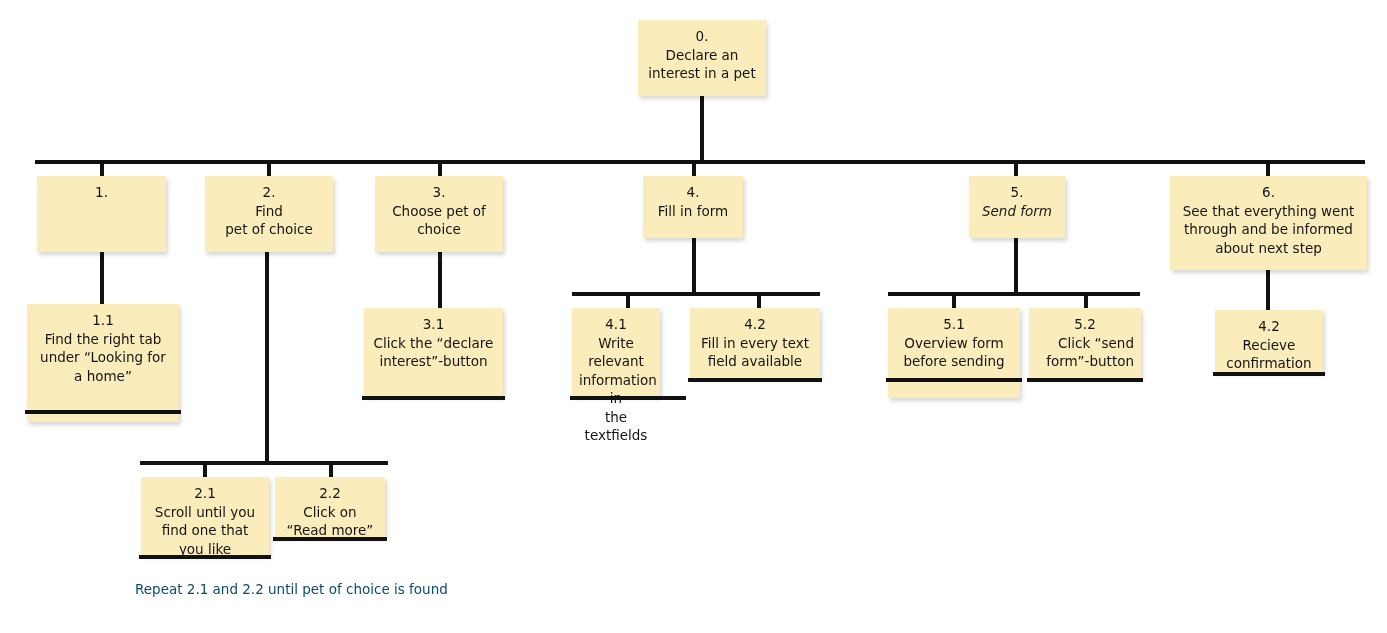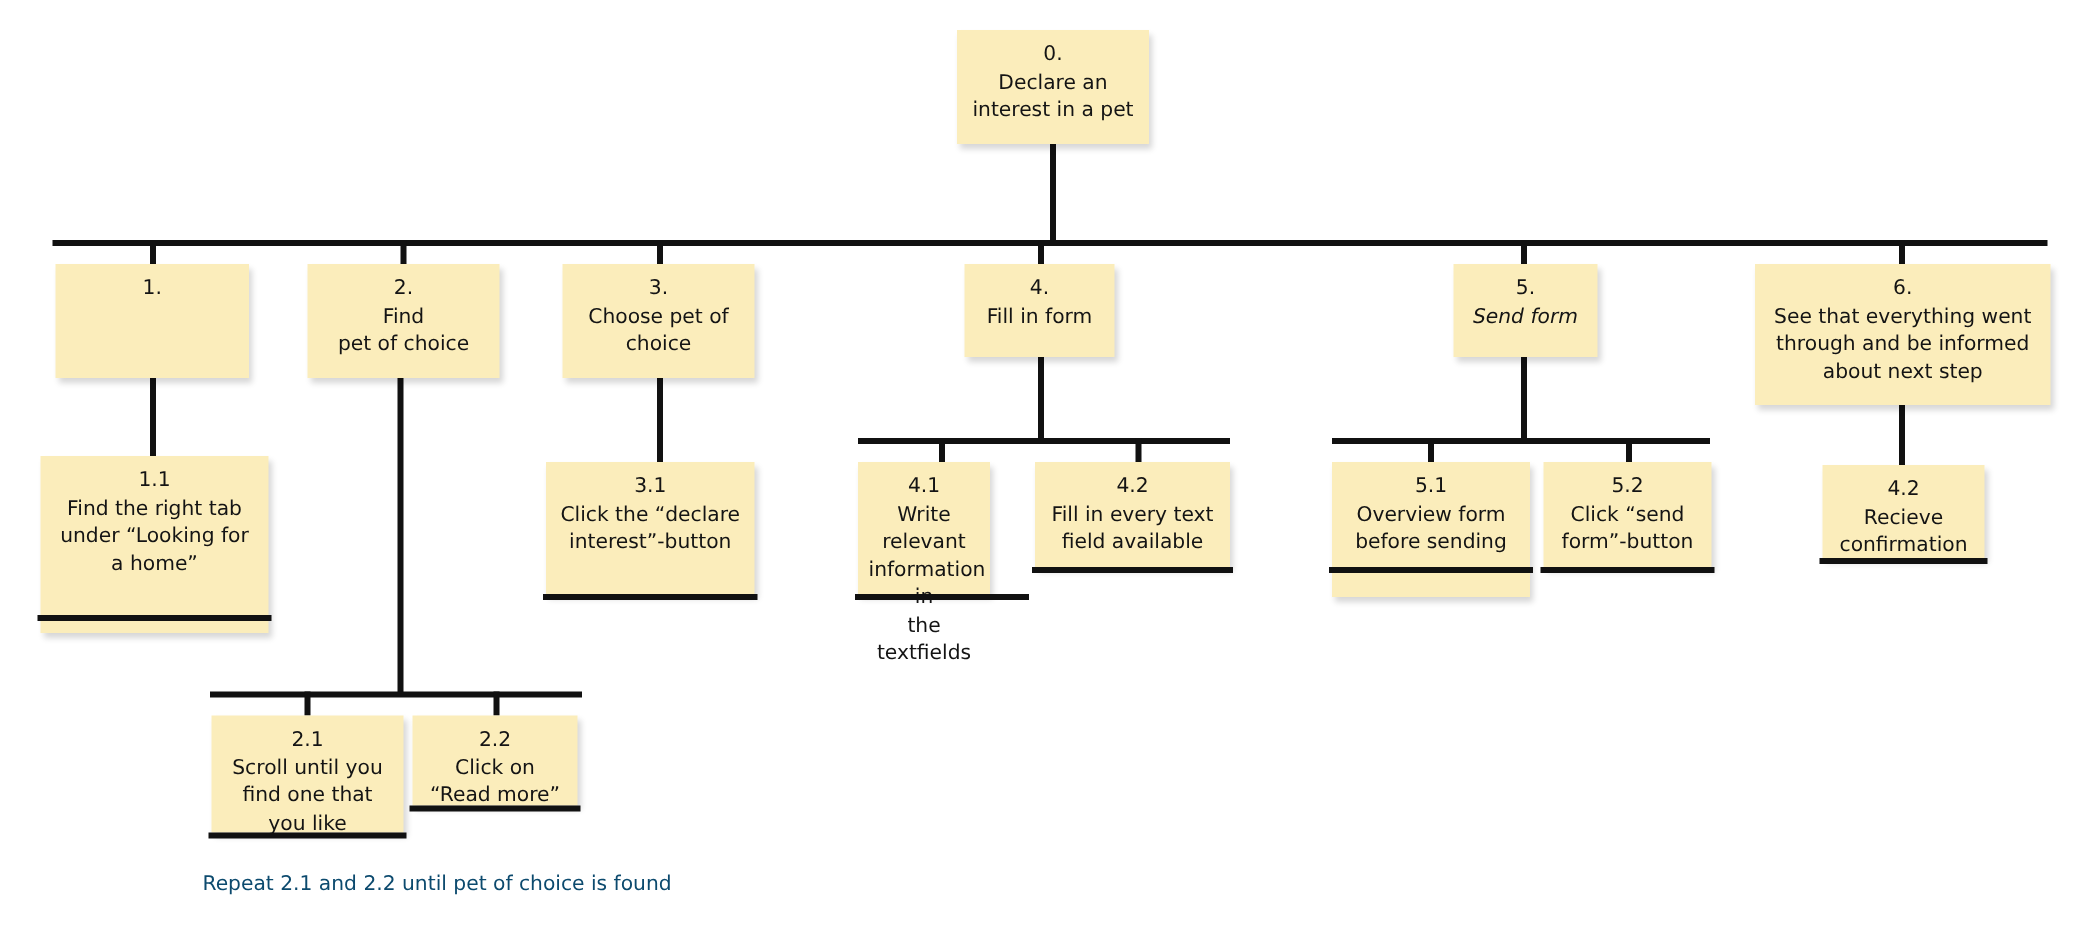--- a/index.html
+++ b/index.html
@@ -179,21 +179,21 @@
 
   <div class="node" style="left:888px; top:308px; width:132px; height:90px;">
     <span class="num">5.1</span>
     <span class="txt" style="white-space:pre-line;">Overview form
 before sending</span>
   </div>
   <div class="leafbar" style="left:886px; top:378px; width:136px;"></div>
 
   <div class="node" style="left:1029px; top:308px; width:112px; height:70px;">
     <span class="num">5.2</span>
-    <span class="txt" style="white-space:pre-line;">Click “send
+    <span class="txt" style="white-space:pre-line;text-align:right;">Click “send
 form”-button</span>
   </div>
   <div class="leafbar" style="left:1027px; top:378px; width:116px;"></div>
 
   <div class="node" style="left:1170px; top:176px; width:197px; height:94px;">
     <span class="num">6.</span>
     <span class="txt" style="white-space:pre-line;">See that everything went
 through and be informed
 about next step</span>
   </div>

